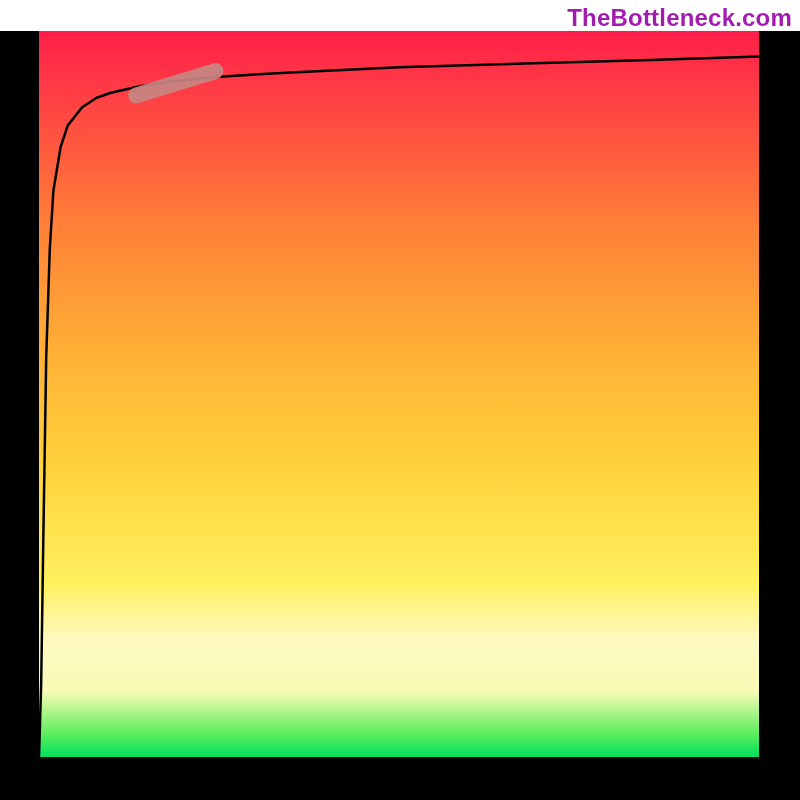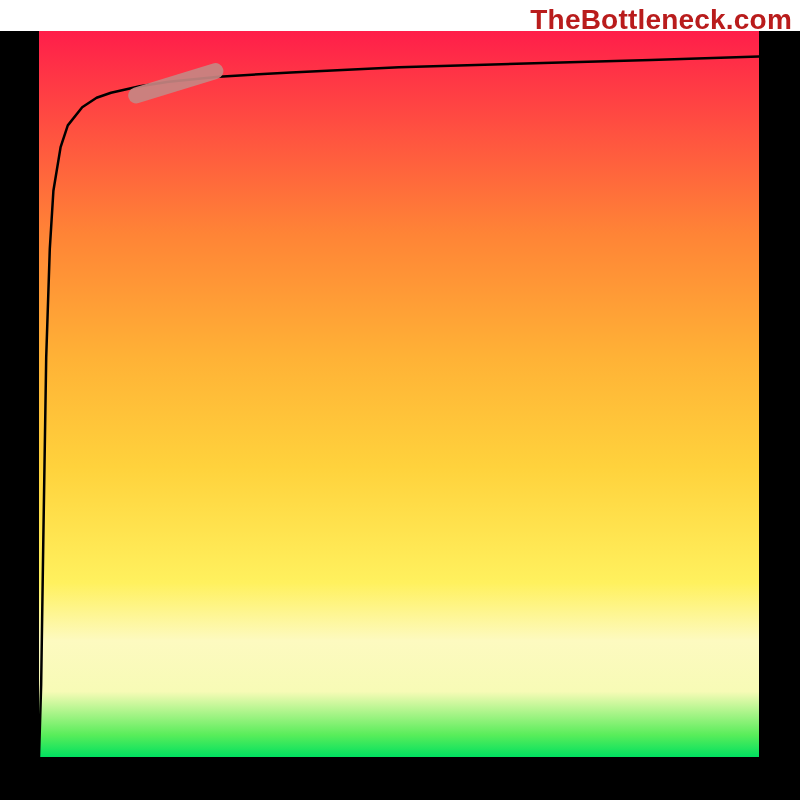--- a/index.html
+++ b/index.html
@@ -29,23 +29,23 @@
     top: 0;
     width: 720px;
     height: 726px;
     overflow: hidden;
   }
   .watermark {
     position: absolute;
     top: 4px;
     right: 8px;
     font-family: Arial, Helvetica, sans-serif;
-    font-size: 28px;
+    font-size: 24px;
     font-weight: 600;
-    color: #b91c1c;
+    color: #a21caf;
     letter-spacing: 0.2px;
   }
   svg { display: block; }
 </style>
 </head>
 <body>
 
 <div class="frame">
 
   <div class="watermark">TheBottleneck.com</div>

